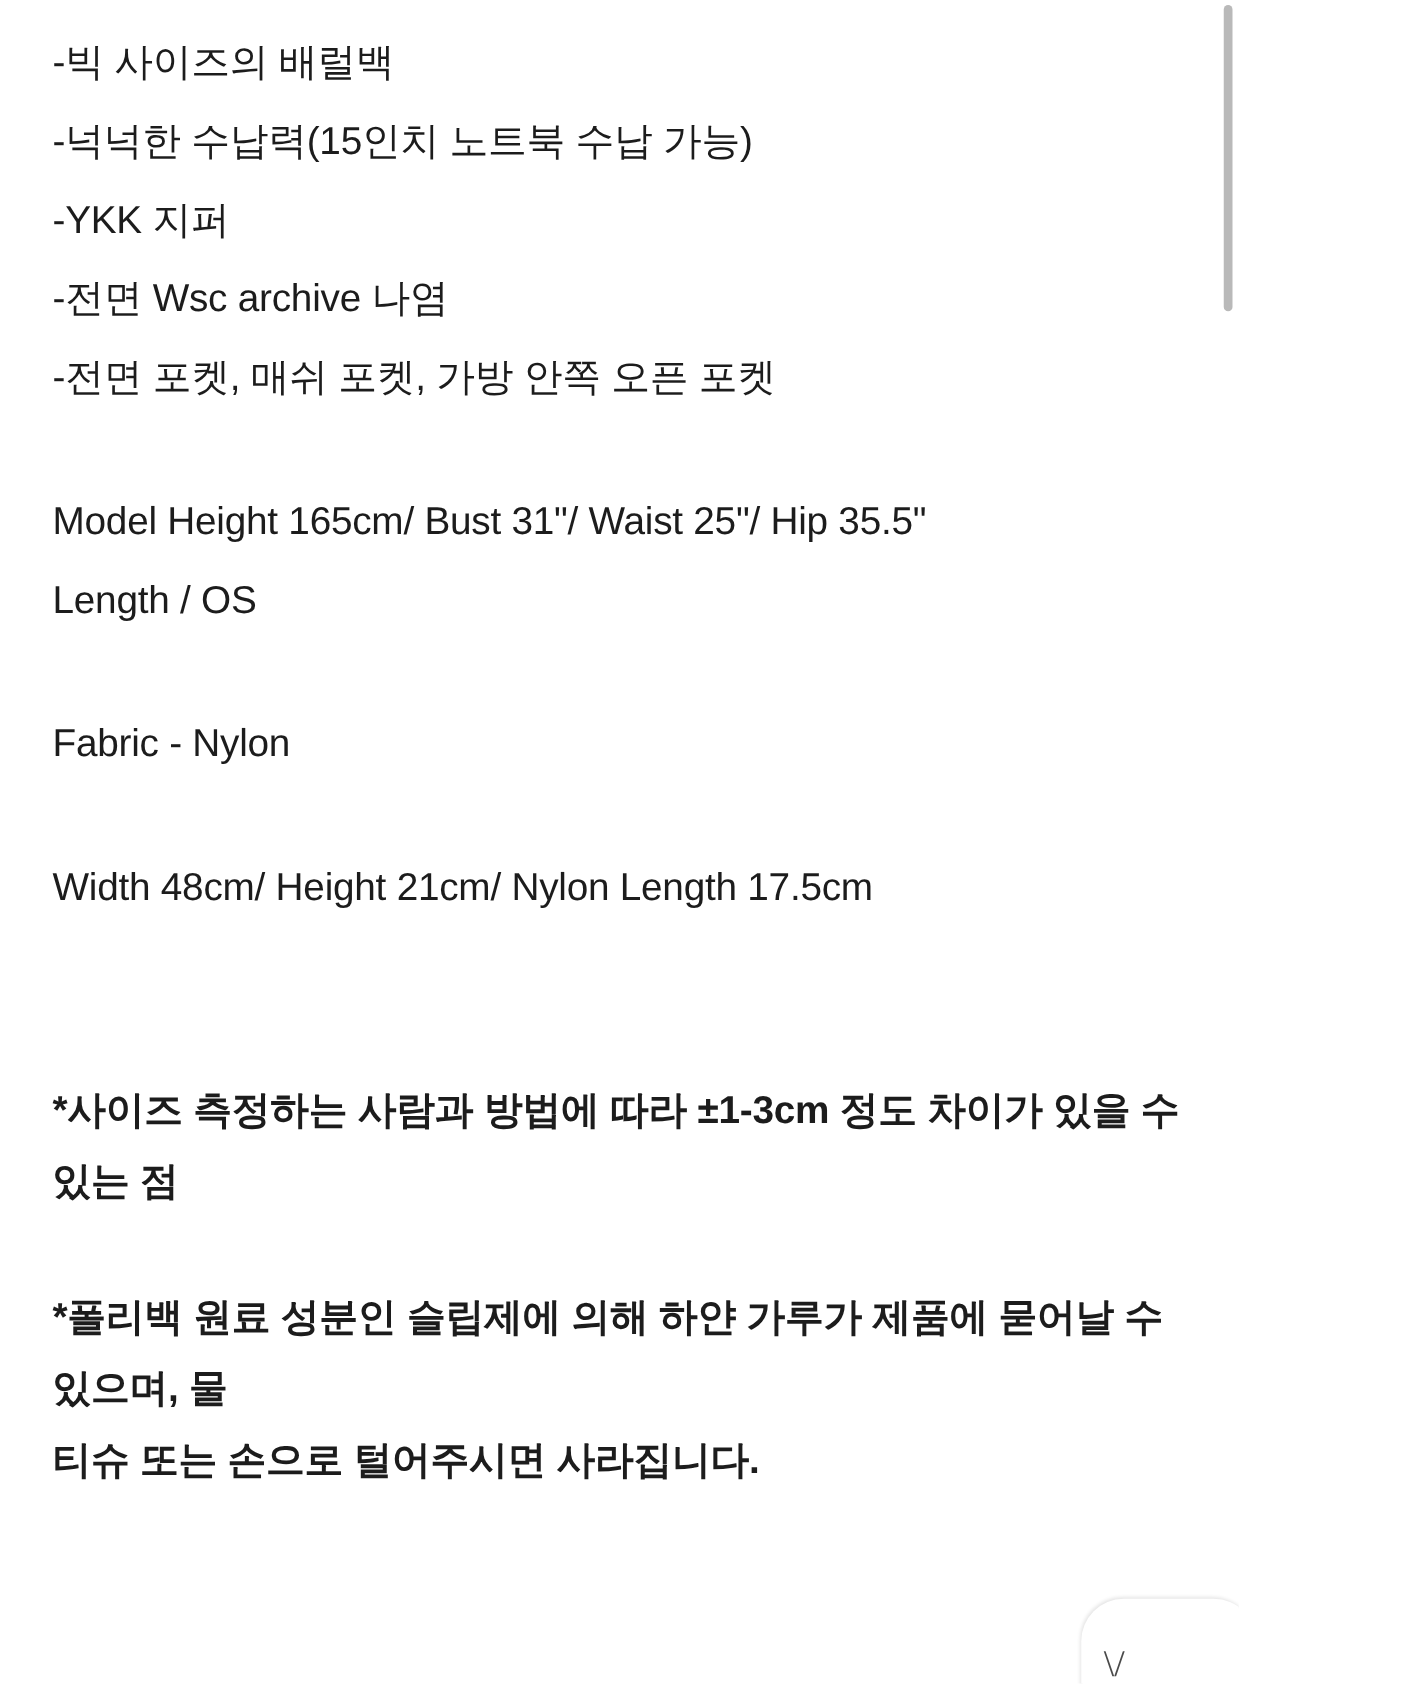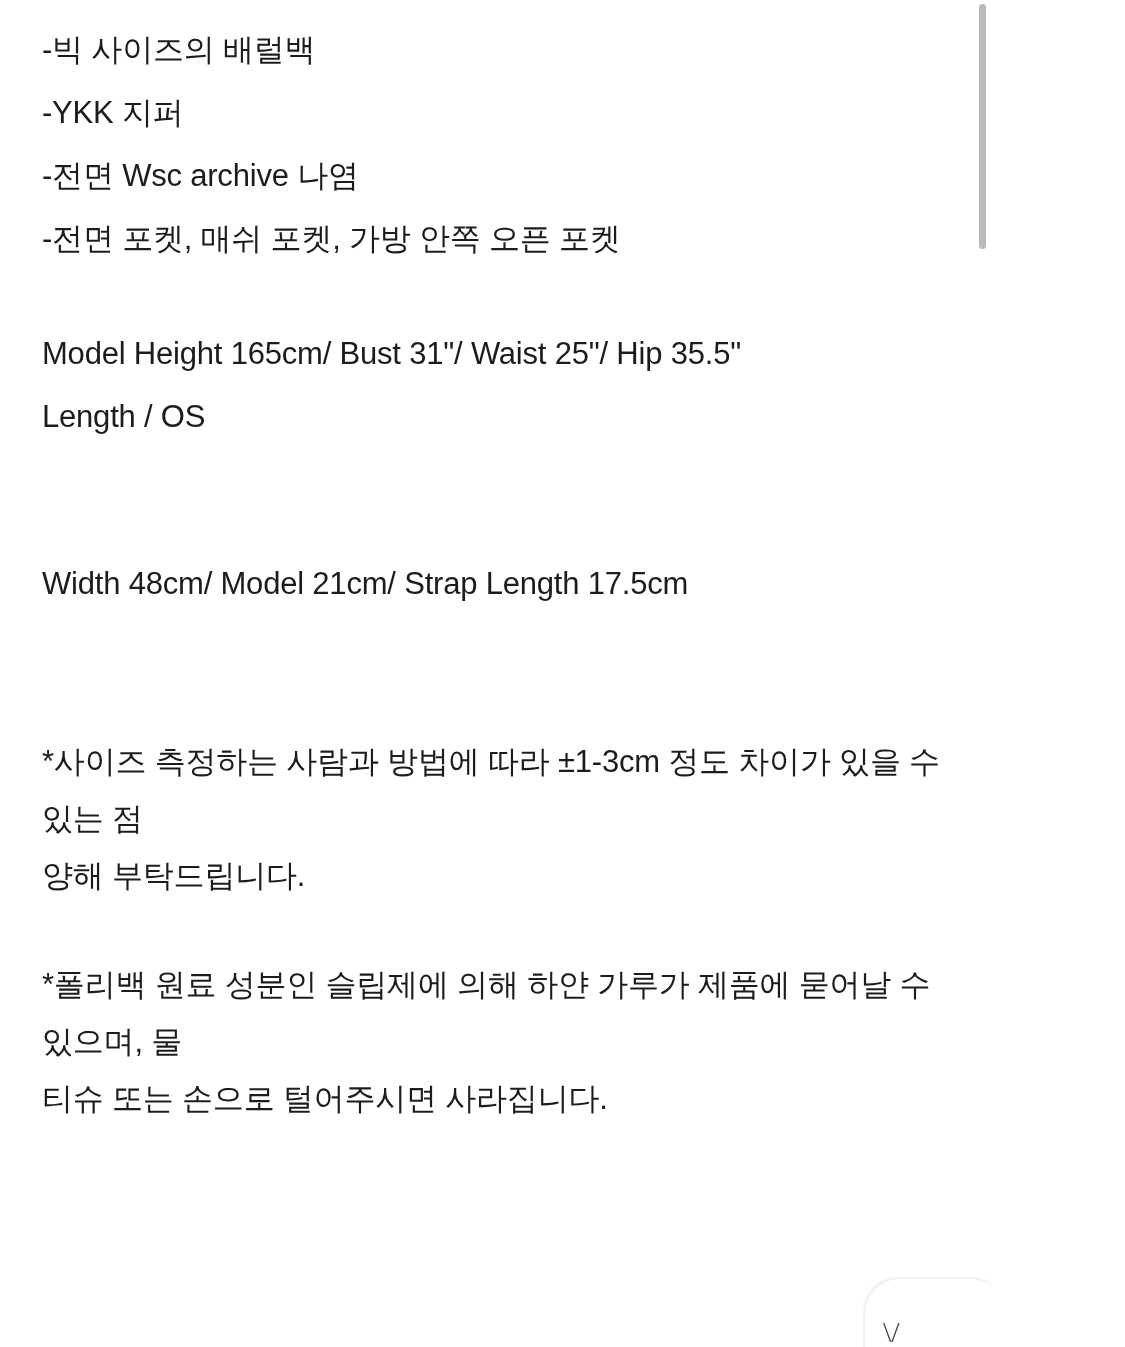--- a/index.html
+++ b/index.html
@@ -27,20 +27,21 @@
   .line {
     font-size: 31px;
     line-height: 63px;
     letter-spacing: -0.2px;
     color: #1c1c1c;
     white-space: pre-wrap;
     word-break: keep-all;
   }
   .line.wrapline {
     line-height: 57px;
+    font-weight: bold;
   }
   .spacer-md { height: 52px; }
   .spacer-xl { height: 118px; }
 
   
   .scrollbar {
     position: absolute;
     top: 0;
     right: 5px;
     width: 7px;
@@ -78,40 +79,41 @@
   }
 </style>
 </head>
 <body>
 
 <div class="page">
 
   <div class="content">
 
     <div class="line">-빅 사이즈의 배럴백</div>
+    <div class="line">-넉넉한 수납력(15인치 노트북 수납 가능)</div>
     <div class="line">-YKK 지퍼</div>
     <div class="line">-전면 Wsc archive 나염</div>
     <div class="line">-전면 포켓, 매쉬 포켓, 가방 안쪽 오픈 포켓</div>
 
     <div class="spacer-md"></div>
 
     <div class="line">Model Height 165cm/ Bust 31"/ Waist 25"/ Hip 35.5"</div>
     <div class="line">Length / OS</div>
 
     <div class="spacer-md"></div>
 
+    <div class="line">Fabric - Nylon</div>
 
     <div class="spacer-md"></div>
 
-    <div class="line">Width 48cm/ Model 21cm/ Strap Length 17.5cm</div>
+    <div class="line">Width 48cm/ Height 21cm/ Nylon Length 17.5cm</div>
 
     <div class="spacer-xl"></div>
 
     <div class="line wrapline">*사이즈 측정하는 사람과 방법에 따라 ±1-3cm 정도 차이가 있을 수 있는 점</div>
-    <div class="line wrapline">양해 부탁드립니다.</div>
 
     <div class="spacer-md"></div>
 
     <div class="line wrapline">*폴리백 원료 성분인 슬립제에 의해 하얀 가루가 제품에 묻어날 수 있으며, 물</div>
     <div class="line wrapline">티슈 또는 손으로 털어주시면 사라집니다.</div>
 
   </div>
 
   <div class="scrollbar">
     <div class="scroll-thumb"></div>

